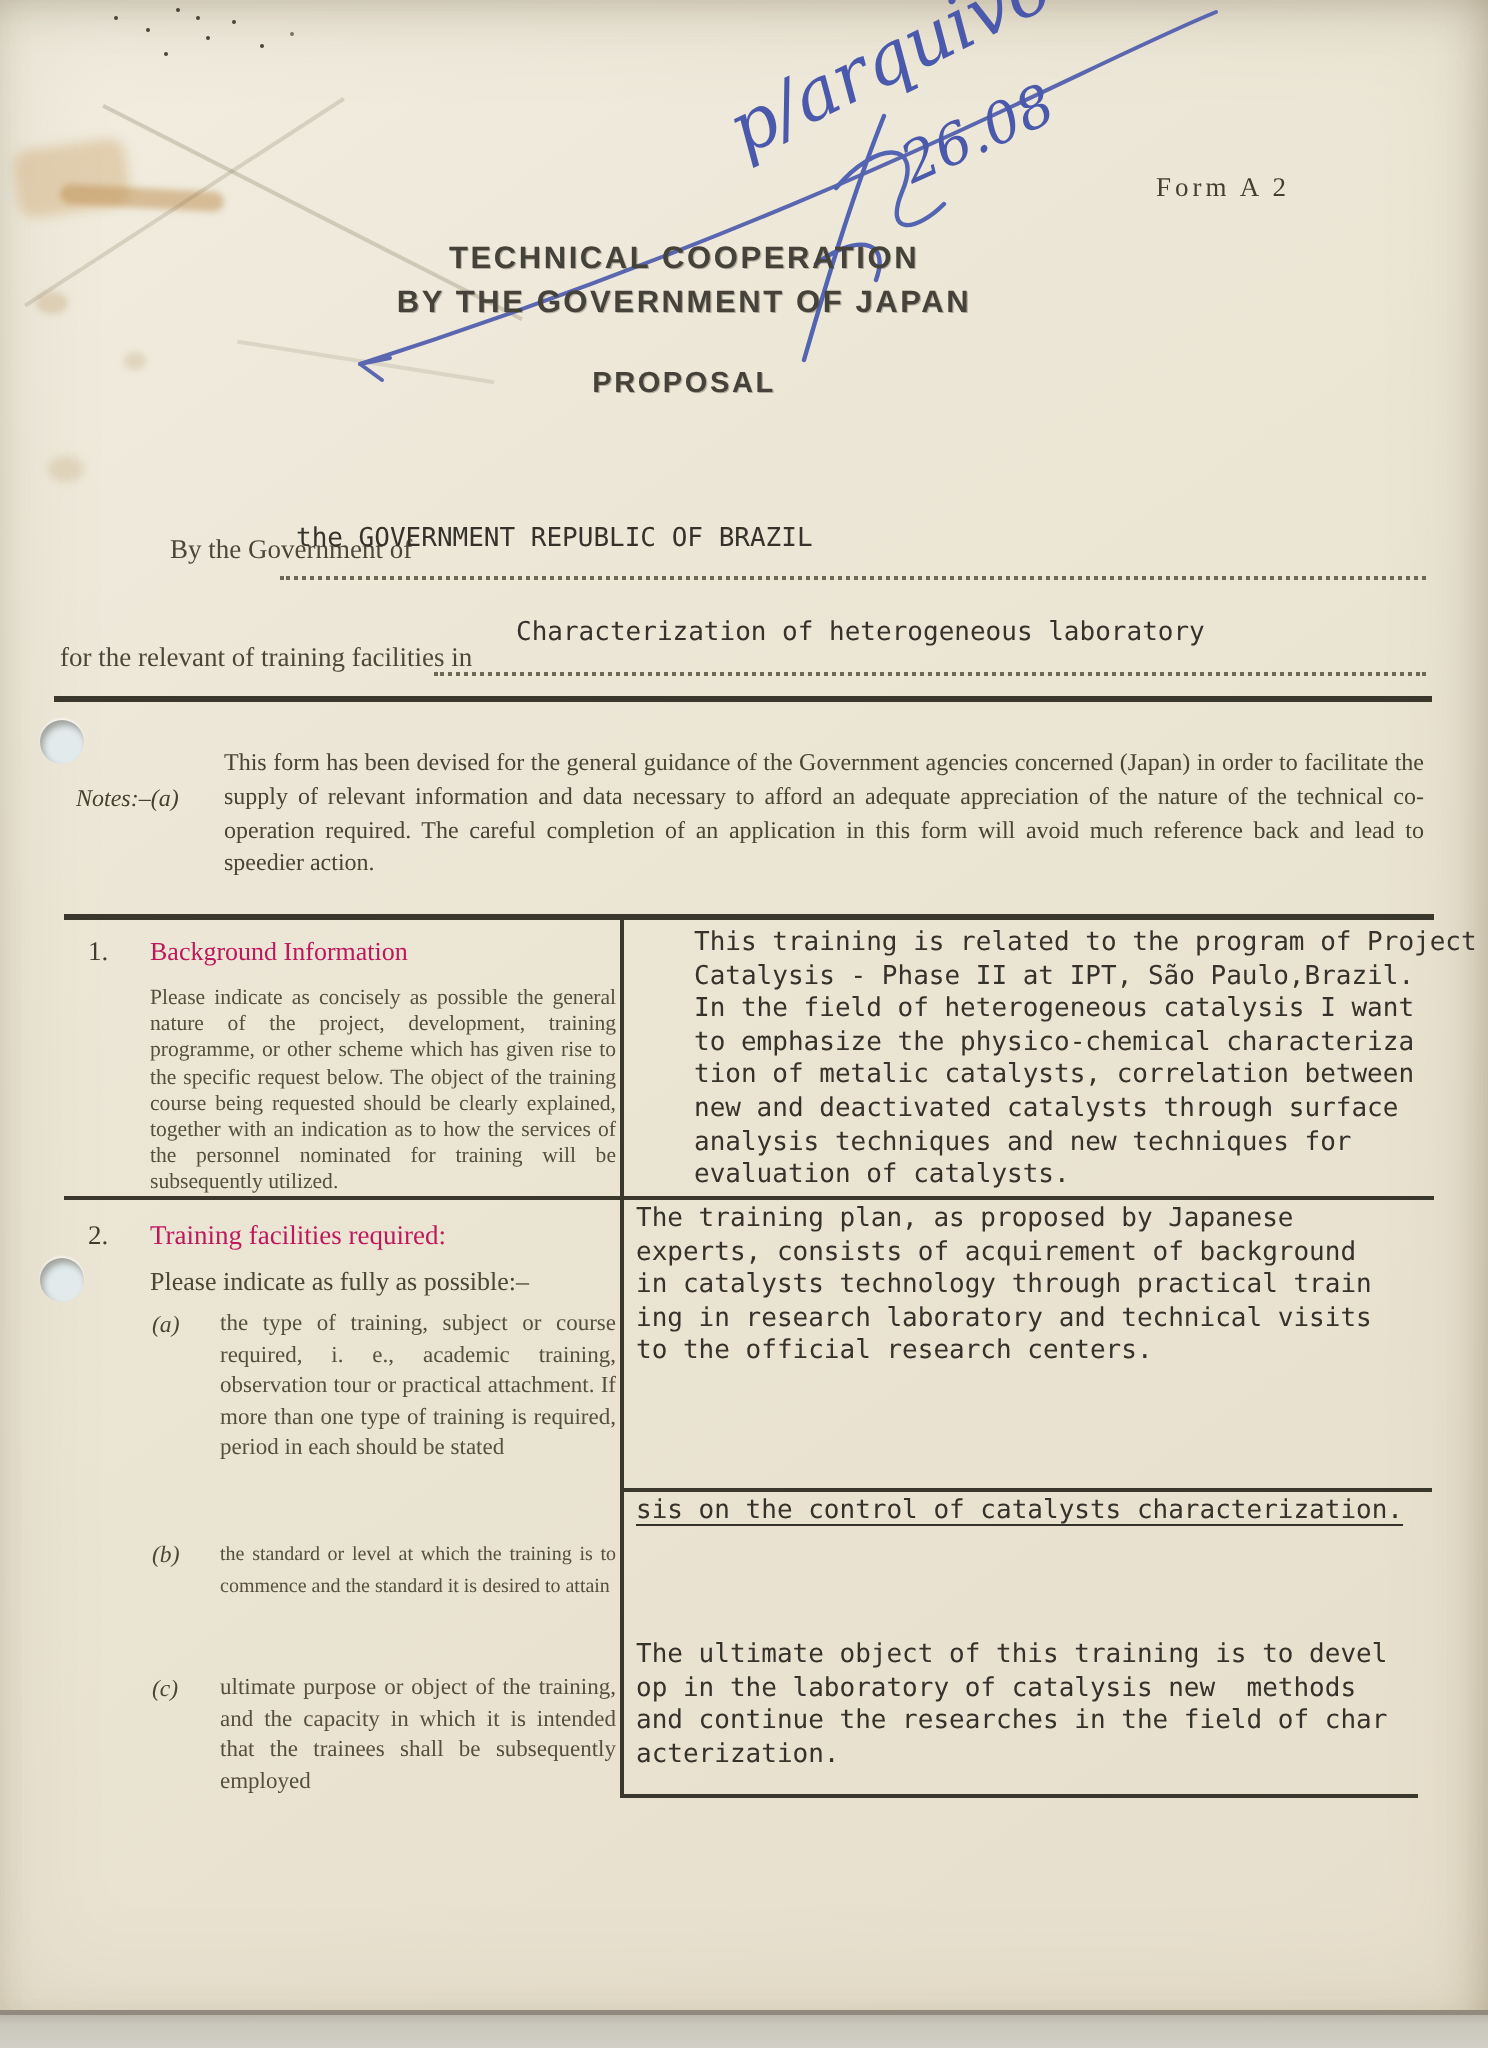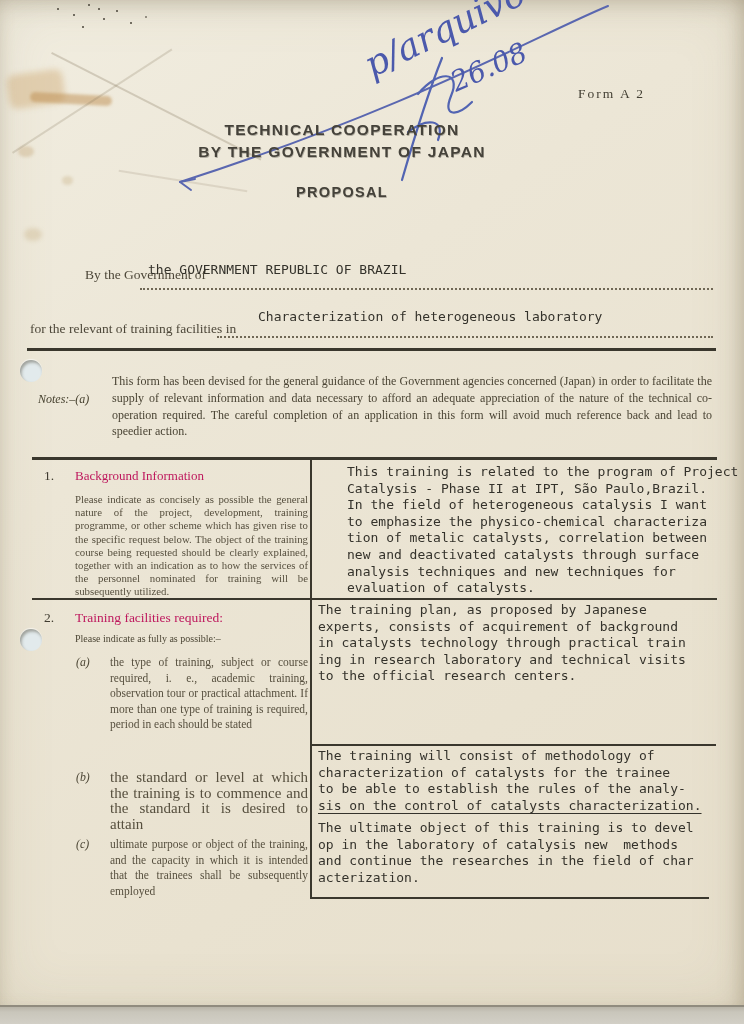--- a/index.html
+++ b/index.html
@@ -90,41 +90,38 @@
 Catalysis - Phase II at IPT, São Paulo,Brazil.
 In the field of heterogeneous catalysis I want
 to emphasize the physico-chemical characteriza
 tion of metalic catalysts, correlation between
 new and deactivated catalysts through surface
 analysis techniques and new techniques for
 evaluation of catalysts.</div>
 
 <div class="abs serif" style="left:44px;top:610px;font-size:13.5px;color:#403c30;">2.</div>
 <div class="abs serif" style="left:75px;top:610px;font-size:13.5px;color:#be185d;">Training facilities required:</div>
-<div class="abs serif" style="left:75px;top:633px;font-size:10px;color:#4c4635;">Please indicate as fully as possible:–</div>
+<div class="abs serif" style="left:75px;top:633px;font-size:13px;color:#4c4635;">Please indicate as fully as possible:–</div>
 
 <div class="abs serif" style="left:76px;top:655px;font-size:11.8px;font-style:italic;color:#4c4635;">(a)</div>
 <div class="abs serif guide" style="left:110px;top:655px;width:198px;font-size:11.5px;line-height:15.6px;">the type of training, subject or course required, i. e., academic training, observation tour or practical attachment. If more than one type of training is required, period in each should be stated</div>
 
 <div class="abs serif" style="left:76px;top:770px;font-size:11.8px;font-style:italic;color:#4c4635;">(b)</div>
-<div class="abs serif guide" style="left:110px;top:770px;width:198px;font-size:15px;line-height:15.6px;">the standard or level at which the training is to commence and the standard it is desired to attain</div>
+<div class="abs serif guide" style="left:110px;top:770px;width:198px;font-size:10px;line-height:15.6px;">the standard or level at which the training is to commence and the standard it is desired to attain</div>
 
 <div class="abs serif" style="left:76px;top:837px;font-size:11.8px;font-style:italic;color:#4c4635;">(c)</div>
 <div class="abs serif guide" style="left:110px;top:837px;width:198px;font-size:11.5px;line-height:15.6px;">ultimate purpose or object of the training, and the capacity in which it is intended that the trainees shall be subsequently employed</div>
 
 <div class="abs typed" style="left:318px;top:602px;">The training plan, as proposed by Japanese
 experts, consists of acquirement of background
 in catalysts technology through practical train
 ing in research laboratory and technical visits
 to the official research centers.</div>
 
 <div class="abs" style="left:318px;top:748px;">
-  <div class="typed">The training will consist of methodology of
-characterization of catalysts for the trainee
-to be able to establish the rules of the analy-</div>
   <div class="typed underl">sis on the control of catalysts characterization.</div>
 </div>
 
 <div class="abs typed" style="left:318px;top:820px;">The ultimate object of this training is to devel
 op in the laboratory of catalysis new  methods
 and continue the researches in the field of char
 acterization.</div>
 
 <div class="abs" style="left:0;top:1005px;width:744px;height:19px;background:linear-gradient(#908b7e 0,#908b7e 2.5px,#bab6aa 2.5px,#c9c6bb 7px,#d2cfc6 100%);"></div>
 

